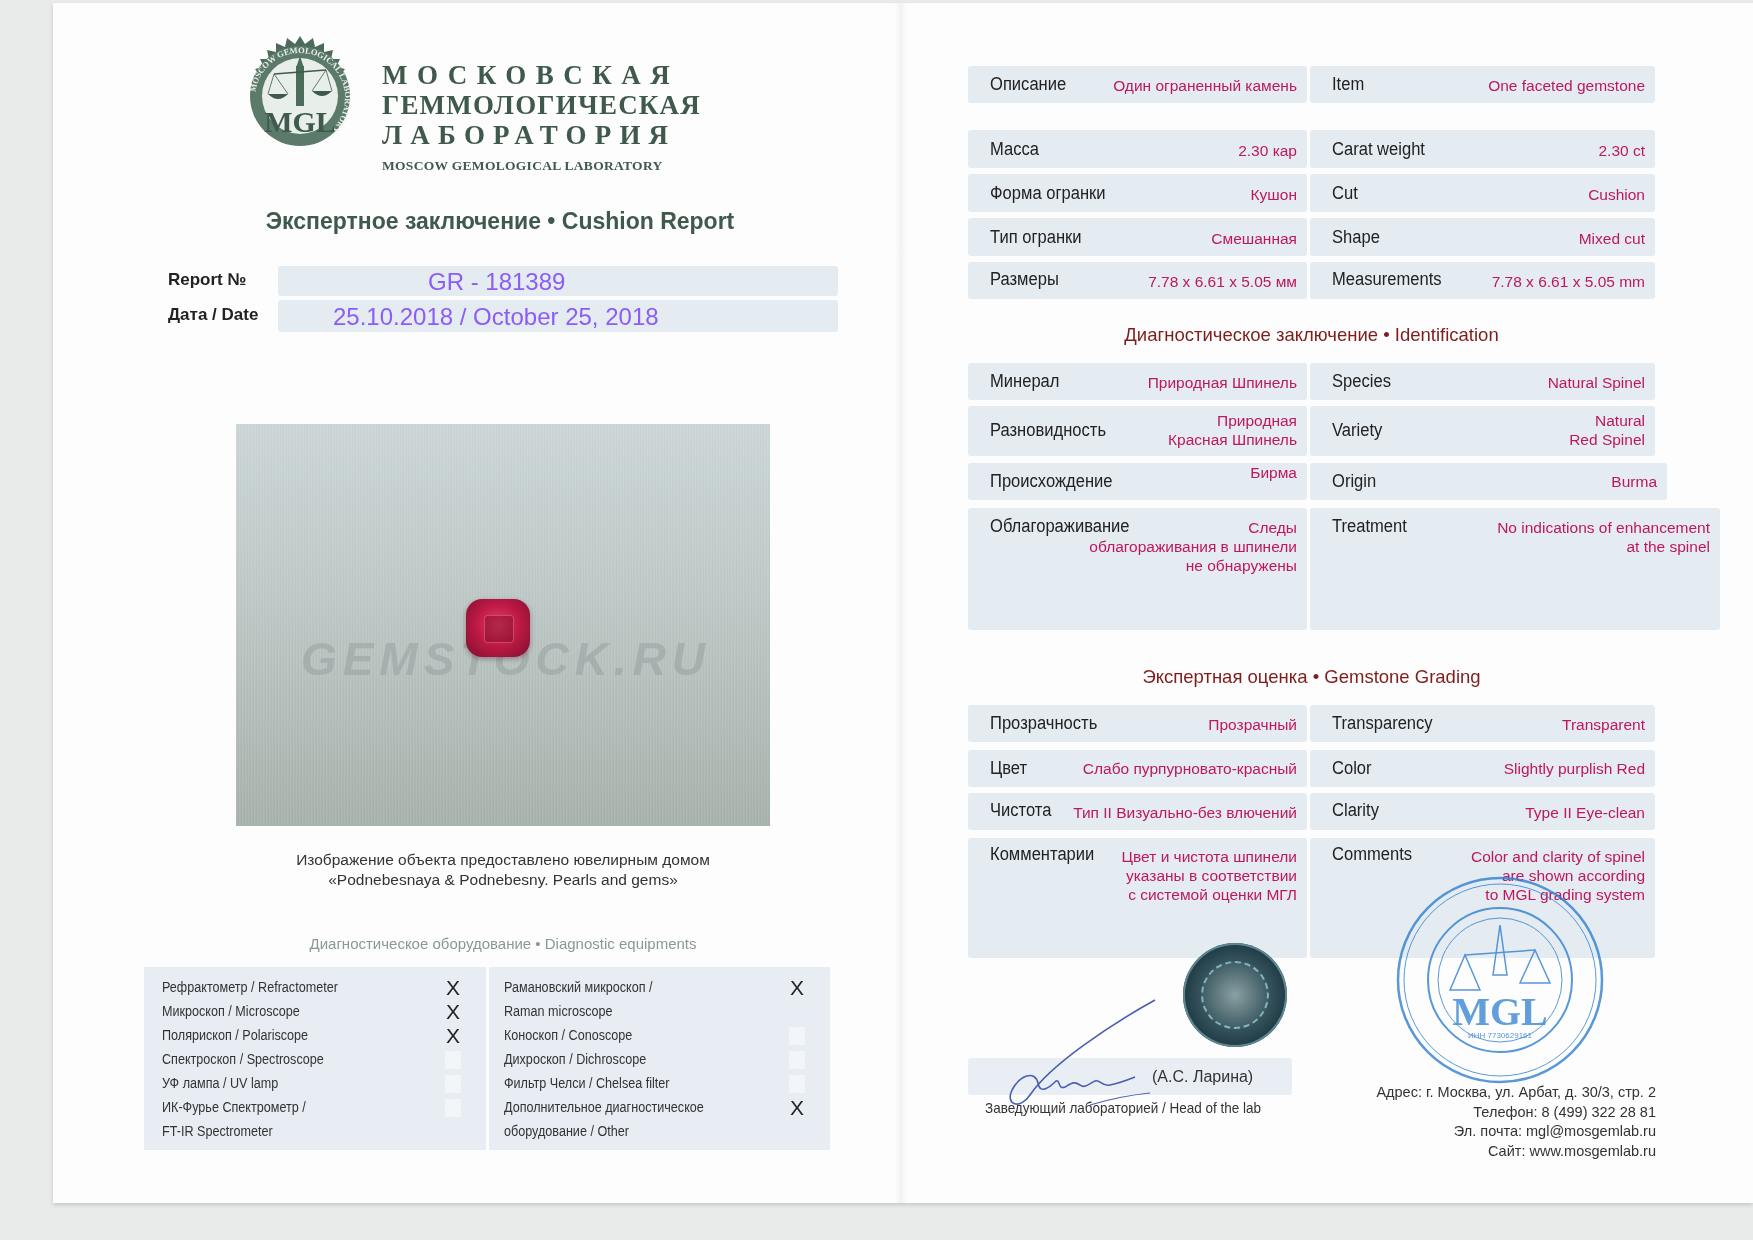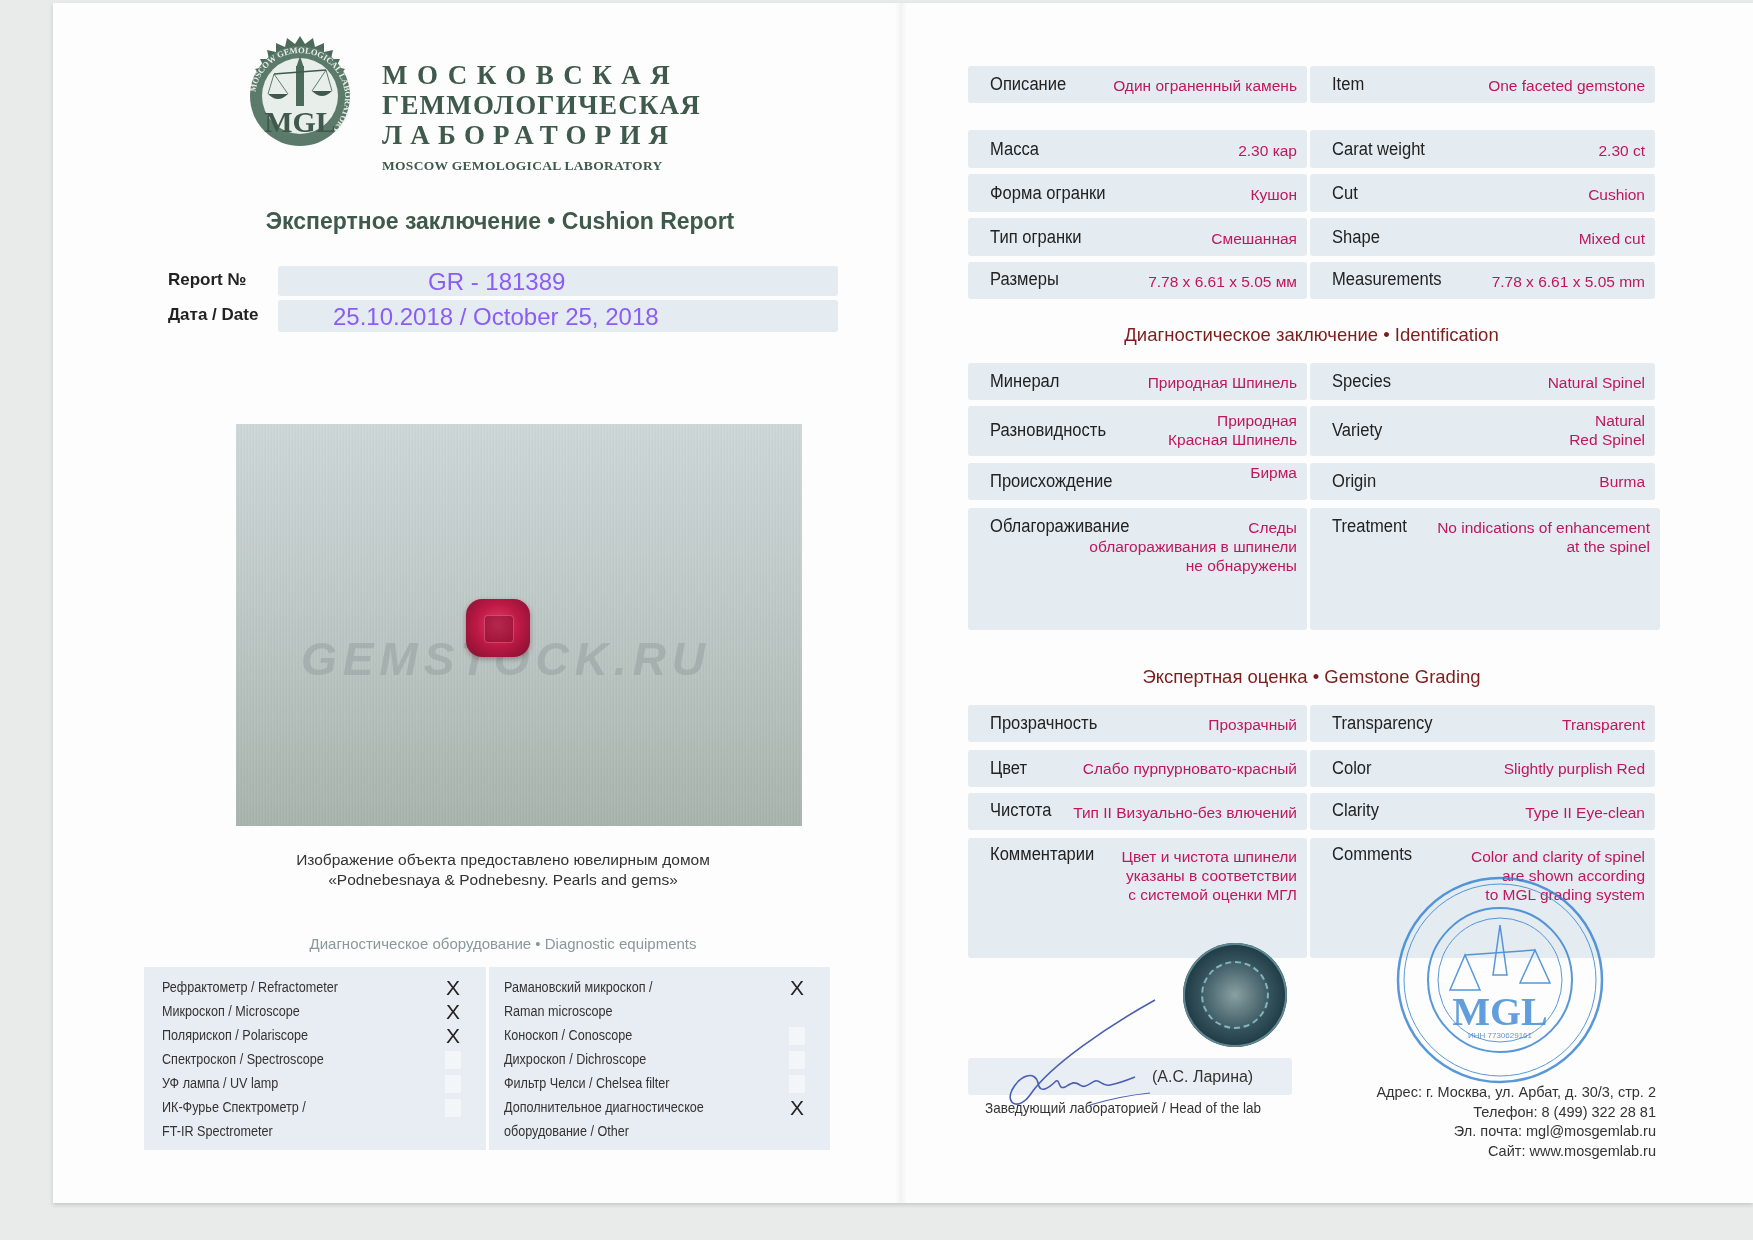--- a/index.html
+++ b/index.html
@@ -12,21 +12,21 @@
   .lab-title{left:382px;top:60px;font-family:"Liberation Serif",serif;color:#3f5a4c;font-weight:bold;}
   .lab-title .l1{font-size:27px;letter-spacing:9.5px;line-height:30px;}
   .lab-title .l2{font-size:27px;letter-spacing:1.2px;line-height:30px;}
   .lab-title .l3{font-size:27px;letter-spacing:8.2px;line-height:30px;}
   .lab-title .l4{font-size:13.5px;letter-spacing:0.3px;margin-top:8px;}
   .report-title{left:150px;top:208px;width:700px;text-align:center;font-size:23px;font-weight:bold;color:#3f5a4c;}
   .rlabel{font-size:17px;font-weight:bold;color:#222;}
   .bar{background:#e4ebf1;border-radius:3px;}
   .rvalue{font-size:24px;color:#8b5cf6;}
   
-  .photo{left:236px;top:424px;width:534px;height:402px;background:linear-gradient(180deg,#cdd7d8 0%,#bec9c7 45%,#a8b3ad 100%);overflow:hidden;padding-left:32px;}
+  .photo{left:236px;top:424px;width:534px;height:402px;background:linear-gradient(180deg,#cdd7d8 0%,#bec9c7 45%,#a8b3ad 100%);overflow:hidden;}
   .photo .stripes{position:absolute;inset:0;background:repeating-linear-gradient(90deg,rgba(255,255,255,0.05) 0px,rgba(255,255,255,0.05) 1px,rgba(0,0,0,0.02) 2px,rgba(0,0,0,0.02) 3px);}
   .watermark{position:absolute;left:40px;top:208px;width:460px;text-align:center;font-size:46px;font-weight:bold;font-style:italic;color:rgba(150,160,160,0.55);letter-spacing:6px;}
   .gem{position:absolute;left:230px;top:175px;width:64px;height:58px;border-radius:16px;background:radial-gradient(ellipse at 50% 45%,#e4426a 0%,#c01a46 45%,#7d0f2e 100%);box-shadow:0 2px 5px rgba(90,20,40,0.4);}
   .gem .table{position:absolute;left:18px;top:16px;width:28px;height:26px;background:rgba(120,10,40,0.45);border:1px solid rgba(255,130,160,0.45);border-radius:4px;}
   .caption{left:236px;top:850px;width:534px;text-align:center;font-size:15.5px;line-height:20px;color:#333;}
   .section-h{font-size:15px;color:#8b9897;text-align:center;}
   .section-h.big{font-size:18.5px;color:#7f1d1d;}
   
   .equip{left:144px;top:967px;width:686px;height:183px;}
   .eq-col{position:absolute;top:0;height:183px;background:#e7edf2;}
@@ -211,34 +211,34 @@
     <div class="val" style="top:5px;">
       <div>Natural</div>
       <div>Red Spinel</div>
     </div>
   </div>
 
   <div class="cell" style="left:968px;top:463px;width:339px;height:37px;">
     <div class="lbl" style="top:8px;">Происхождение</div>
     <div class="val" style="top:0;">Бирма</div>
   </div>
-  <div class="cell" style="left:1310px;top:463px;width:345px;height:37px;">
+  <div class="cell" style="left:1310px;top:463px;width:345px;height:37px;padding-left:12px;">
     <div class="lbl" style="top:8px;">Origin</div>
     <div class="val" style="top:9px;">Burma</div>
   </div>
 
   <div class="cell" style="left:968px;top:508px;width:339px;height:122px;">
     <div class="lbl" style="top:8px;">Облагораживание</div>
     <div class="val" style="top:10px;">
       <div>Следы</div>
       <div>облагораживания в шпинели</div>
       <div>не обнаружены</div>
     </div>
   </div>
-  <div class="cell" style="left:1310px;top:508px;width:350px;height:122px;">
+  <div class="cell" style="left:1310px;top:508px;width:410px;height:122px;">
     <div class="lbl" style="top:8px;">Treatment</div>
     <div class="val" style="top:10px;">
       <div>No indications of enhancement</div>
       <div>at the spinel</div>
     </div>
   </div>
 </div>
 
 <div class="abs section-h big" style="left:968px;top:666px;width:687px;">Экспертная оценка • Gemstone Grading</div>
 

